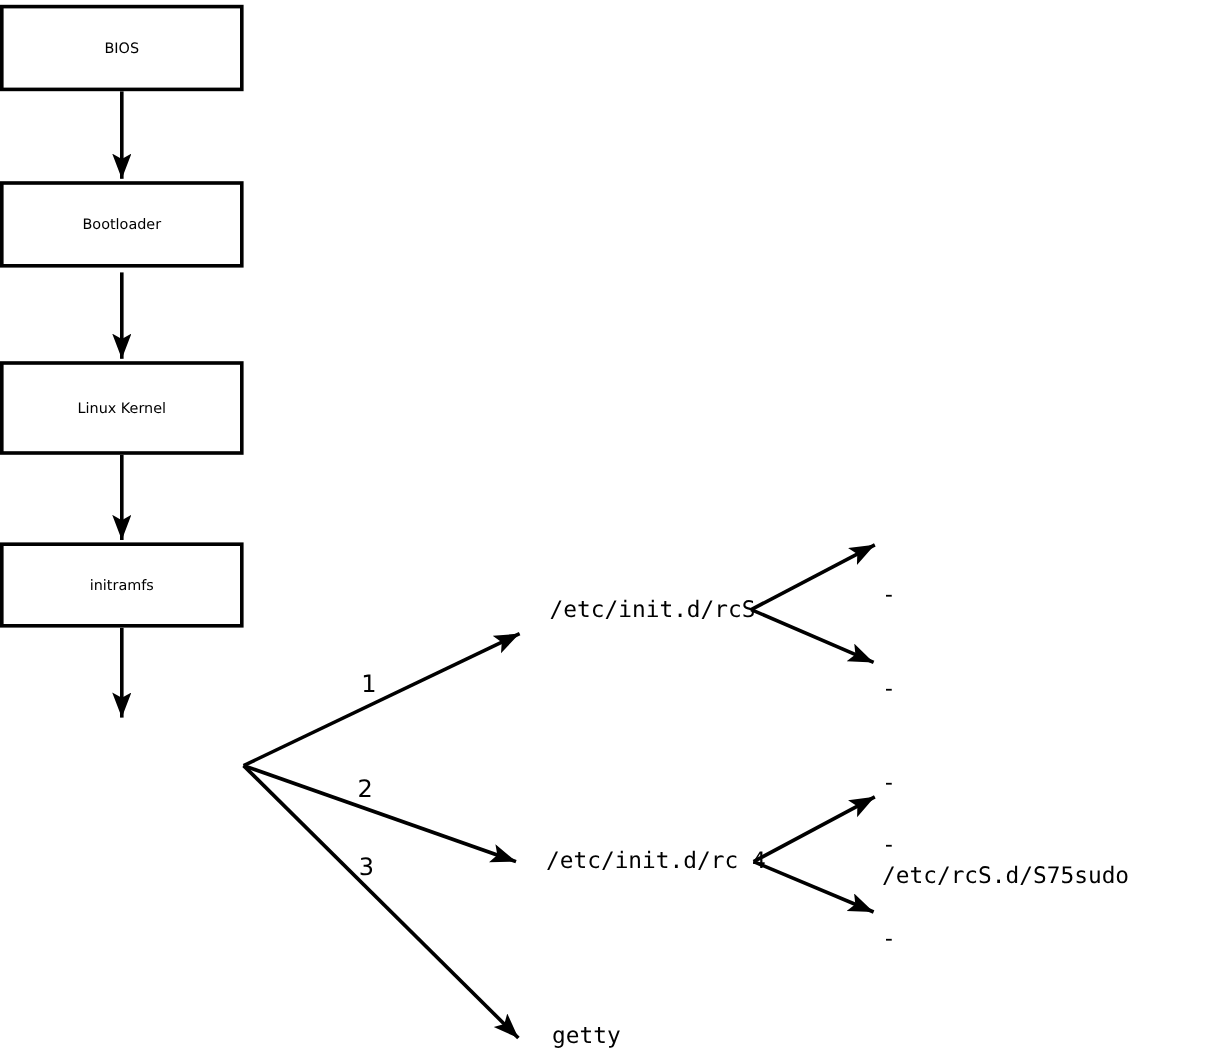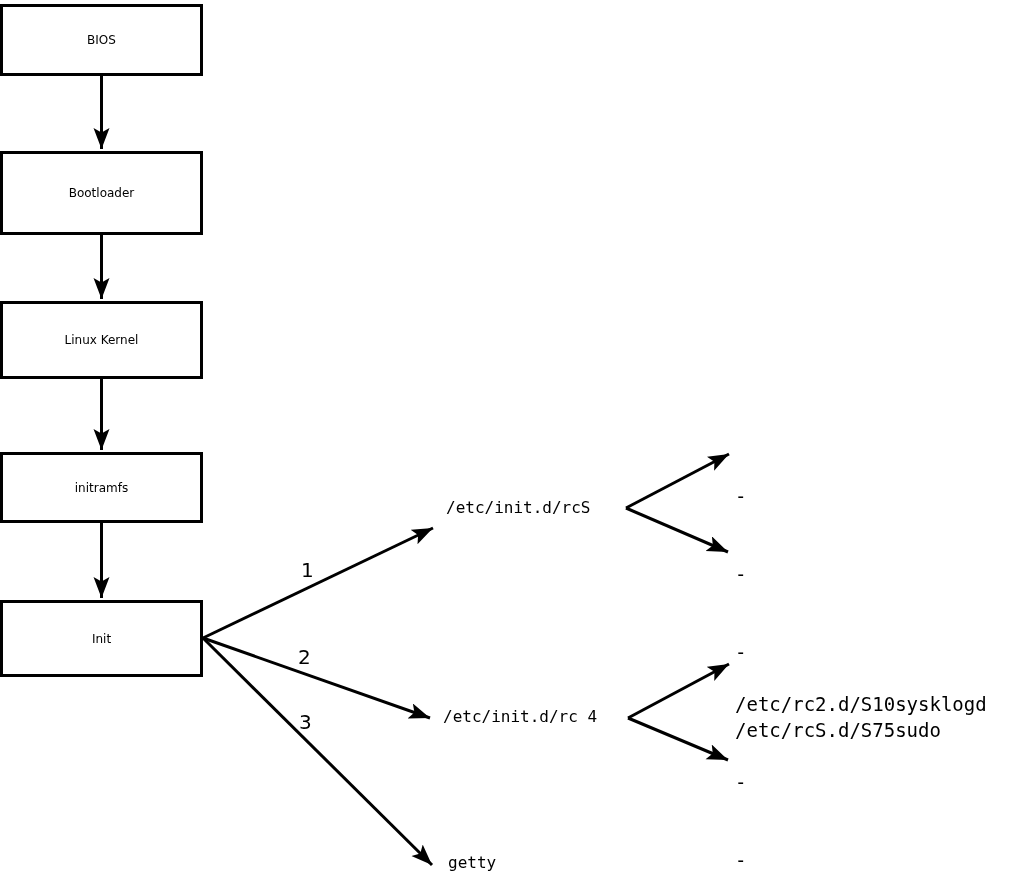--- a/index.html
+++ b/index.html
@@ -38,23 +38,24 @@
     white-space: pre;
   }
   .num {
     position: absolute;
     font-size: 20px;
     line-height: 22px;
   }
   .mono {
     position: absolute;
     font-family: "DejaVu Sans Mono", "Liberation Mono", monospace;
-    font-size: 16px;
+    font-size: 19px;
     line-height: 22px;
     white-space: pre;
+    margin-left: 12px;
   }
   .script-list {
     position: absolute;
     font-family: "DejaVu Sans Mono", "Liberation Mono", monospace;
     font-size: 19px;
     line-height: 26px;
     white-space: pre;
   }
 </style>
 </head>
@@ -79,50 +80,46 @@
       <line x1="626" y1="508" x2="729" y2="454" marker-end="url(#ah)"></line>
       <line x1="626" y1="508" x2="728" y2="552" marker-end="url(#ah)"></line>
       <line x1="628" y1="718" x2="729" y2="664" marker-end="url(#ah)"></line>
       <line x1="628" y1="718" x2="728" y2="760" marker-end="url(#ah)"></line>
     </g>
   </svg>
 
   <div class="node" style="top:4px; height:72px;">
     <span class="node-label">BIOS</span>
   </div>
-  <div class="node" style="top:151px; height:84px;">
+  <div class="node" style="top:151px; height:72px;">
     <span class="node-label">Bootloader</span>
   </div>
   <div class="node" style="top:301px; height:78px;">
     <span class="node-label">Linux Kernel</span>
   </div>
   <div class="node" style="top:452px; height:71px;">
     <span class="node-label">initramfs</span>
-  </div>
-  <div class="node" style="top:600px; height:77px;">
-    <span class="node-label">Init</span>
   </div>
 
 
   <div class="num" style="left:301px; top:559px;">1</div>
   <div class="num" style="left:298px; top:646px;">2</div>
   <div class="num" style="left:299px; top:711px;">3</div>
 
   <div class="mono" style="left:446px; top:497px;">/etc/init.d/rcS</div>
   <div class="mono" style="left:443px; top:706px;">/etc/init.d/rc 4</div>
   <div class="mono" style="left:448px; top:852px;">getty</div>
 
   <div class="script-list" style="left:735px; top:431px;">
     <div>-</div>
     <div>-</div>
     <div>-</div>
     <div>/etc/rcS.d/S75sudo</div>
   </div>
 
   <div class="script-list" style="left:735px; top:639px;">
-    <div>/etc/rc2.d/S10sysklogd</div>
     <div>-</div>
     <div>-</div>
     
     
   </div>
 
 </div>
 
 </body></html>

